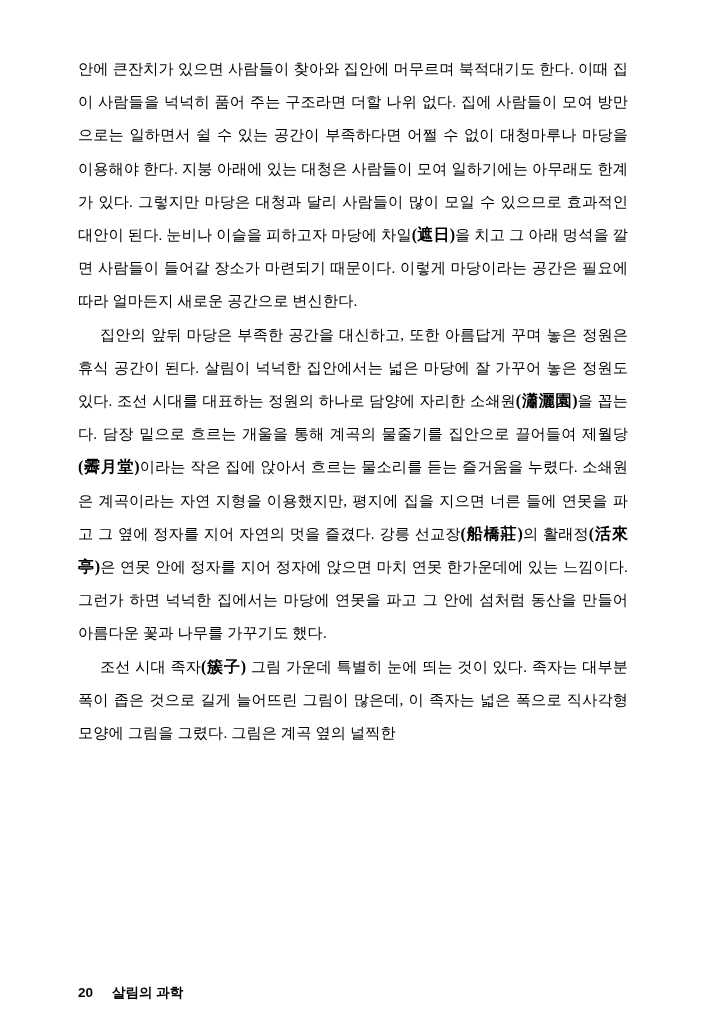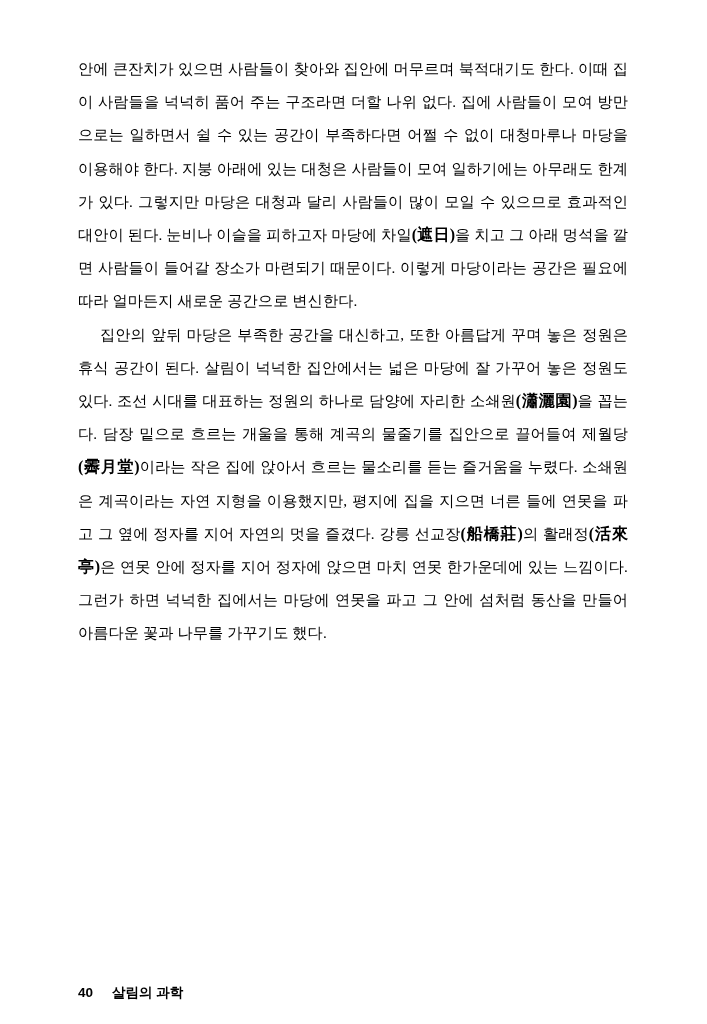--- a/index.html
+++ b/index.html
@@ -65,17 +65,18 @@
     margin-top: 32px;
   }
 </style>
 </head>
 <body>
 
 <div class="page">
   <div class="content">
     <p class="para">안에 큰잔치가 있으면 사람들이 찾아와 집안에 머무르며 북적대기도 한다. 이때 집이 사람들을 넉넉히 품어 주는 구조라면 더할 나위 없다. 집에 사람들이 모여 방만으로는 일하면서 쉴 수 있는 공간이 부족하다면 어쩔 수 없이 대청마루나 마당을 이용해야 한다. 지붕 아래에 있는 대청은 사람들이 모여 일하기에는 아무래도 한계가 있다. 그렇지만 마당은 대청과 달리 사람들이 많이 모일 수 있으므로 효과적인 대안이 된다. 눈비나 이슬을 피하고자 마당에 차일<span class="hanja">(遮日)</span>을 치고 그 아래 멍석을 깔면 사람들이 들어갈 장소가 마련되기 때문이다. 이렇게 마당이라는 공간은 필요에 따라 얼마든지 새로운 공간으로 변신한다.</p>
     <p class="para indent">집안의 앞뒤 마당은 부족한 공간을 대신하고, 또한 아름답게 꾸며 놓은 정원은 휴식 공간이 된다. 살림이 넉넉한 집안에서는 넓은 마당에 잘 가꾸어 놓은 정원도 있다. 조선 시대를 대표하는 정원의 하나로 담양에 자리한 소쇄원<span class="hanja">(瀟灑園)</span>을 꼽는다. 담장 밑으로 흐르는 개울을 통해 계곡의 물줄기를 집안으로 끌어들여 제월당<span class="hanja">(霽月堂)</span>이라는 작은 집에 앉아서 흐르는 물소리를 듣는 즐거움을 누렸다. 소쇄원은 계곡이라는 자연 지형을 이용했지만, 평지에 집을 지으면 너른 들에 연못을 파고 그 옆에 정자를 지어 자연의 멋을 즐겼다. 강릉 선교장<span class="hanja">(船橋莊)</span>의 활래정<span class="hanja">(活來亭)</span>은 연못 안에 정자를 지어 정자에 앉으면 마치 연못 한가운데에 있는 느낌이다. 그런가 하면 넉넉한 집에서는 마당에 연못을 파고 그 안에 섬처럼 동산을 만들어 아름다운 꽃과 나무를 가꾸기도 했다.</p>
+    <p class="para indent">조선 시대 족자<span class="hanja">(簇子)</span> 그림 가운데 특별히 눈에 띄는 것이 있다. 족자는 대부분 폭이 좁은 것으로 길게 늘어뜨린 그림이 많은데, 이 족자는 넓은 폭으로 직사각형 모양에 그림을 그렸다. 그림은 계곡 옆의 널찍한</p>
   </div>
   <div class="footer">
-    <span class="pagenum">40</span><span class="booktitle">살림의 과학</span>
+    <span class="pagenum">20</span><span class="booktitle">살림의 과학</span>
   </div>
 </div>
 
 </body></html>

